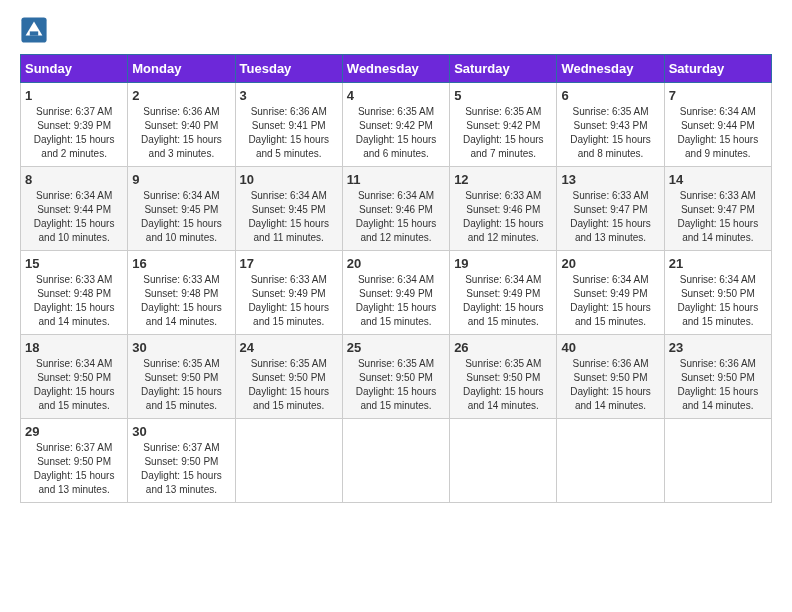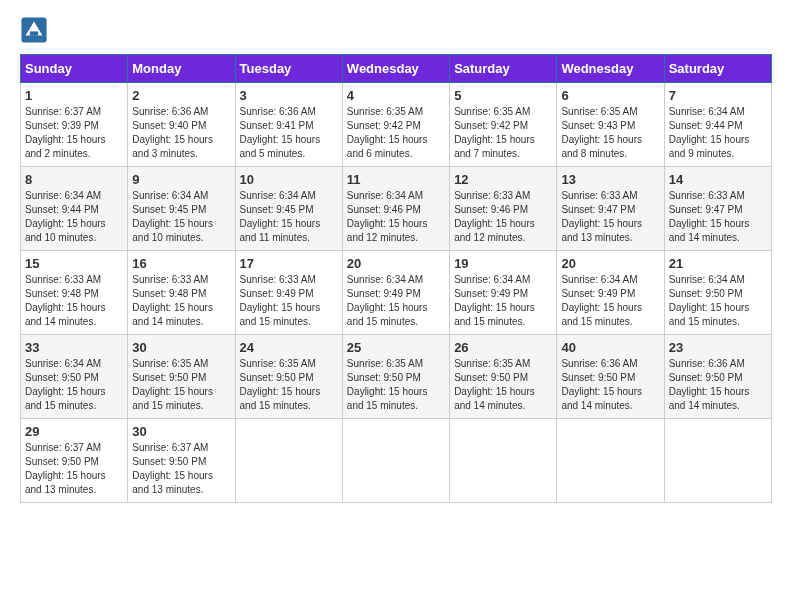--- a/index.html
+++ b/index.html
@@ -76,20 +76,21 @@
     .day-number {
       font-size: 13px;
       font-weight: bold;
       display: block;
       margin-bottom: 2px;
     }
     .day-info {
       font-size: 10px;
       line-height: 1.4;
       color: #333;
+      text-align: center;
     }
     .empty-cell {
       background: #fff !important;
     }
   </style>
 </head>
 <body>
 
 <div class="header-area">
   <div class="logo">
@@ -290,21 +291,21 @@
         <span class="day-number">21</span>
         <div class="day-info">
           Sunrise: 6:34 AM<br>
           Sunset: 9:50 PM<br>
           Daylight: 15 hours and 15 minutes.
         </div>
       </td>
       </tr>
       <tr>
         <td>
-        <span class="day-number">33</span>
+        <span class="day-number">18</span>
         <div class="day-info">
           Sunrise: 6:34 AM<br>
           Sunset: 9:50 PM<br>
           Daylight: 15 hours and 15 minutes.
         </div>
       </td>
         <td>
         <span class="day-number">30</span>
         <div class="day-info">
           Sunrise: 6:35 AM<br>

